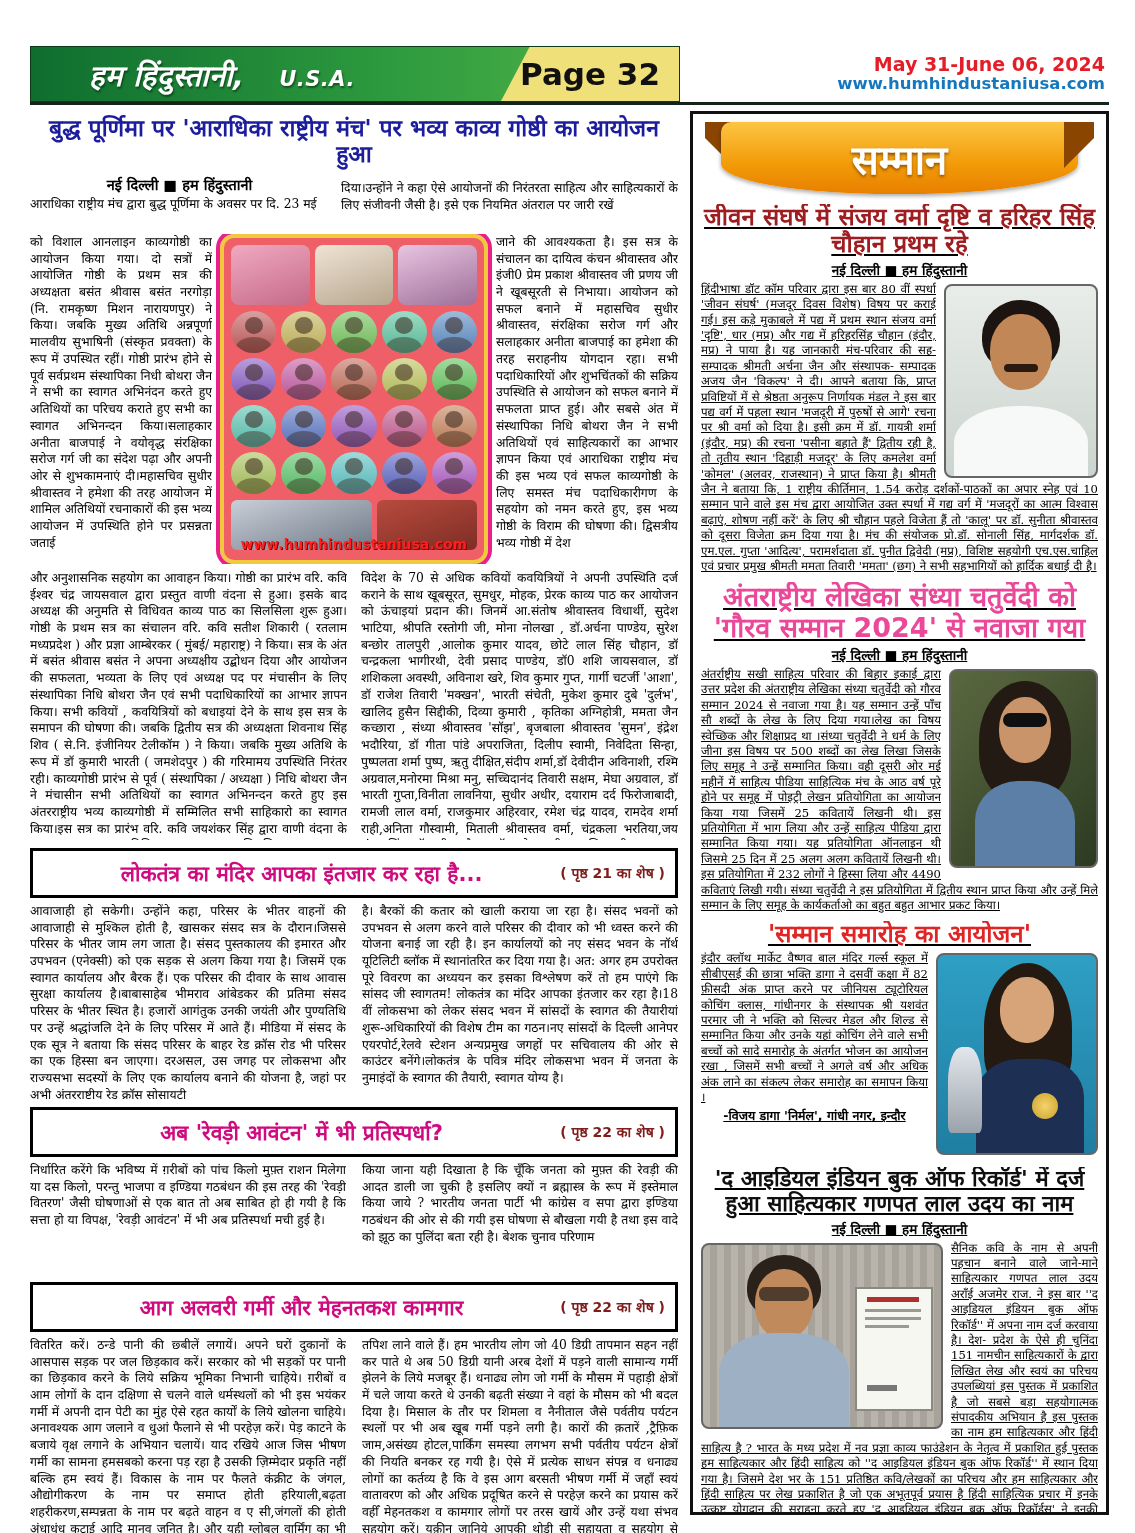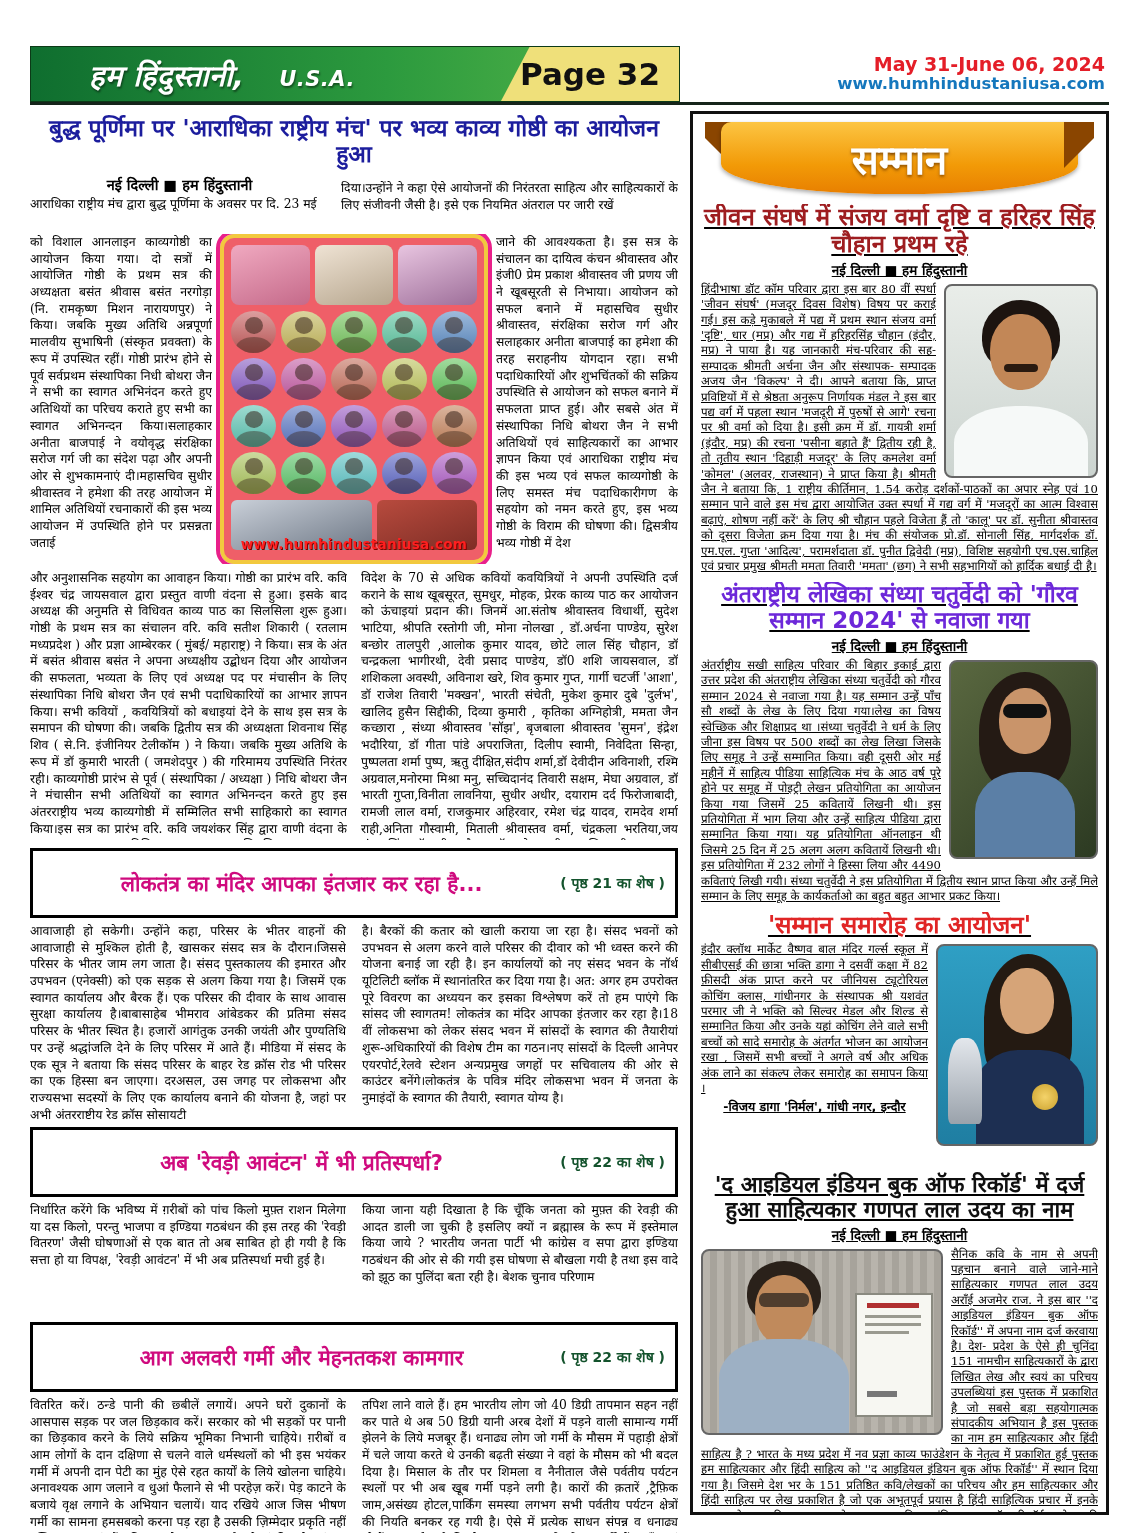--- a/index.html
+++ b/index.html
@@ -56,24 +56,24 @@
   .oval::before{content:'';position:absolute;top:14%;left:50%;transform:translateX(-50%);
                 width:40%;height:40%;border-radius:50%;background:rgba(55,35,25,.55);}
   .oval::after{content:'';position:absolute;bottom:-14%;left:50%;transform:translateX(-50%);
                width:80%;height:52%;border-radius:50% 50% 0 0;background:rgba(55,35,25,.42);}
   .collage-bottom{display:flex;gap:5px;height:50px;margin-top:6px;}
   .collage-bottom div{border-radius:6px;}
   .collage-mark{position:absolute;bottom:8px;left:0;right:0;text-align:center;color:#ff1f1f;
                 font-weight:bold;font-size:13.5px;text-shadow:1px 1px 0 #7c0000;letter-spacing:.3px;}
 
   
-  .section-head{border:3px solid #000;display:flex;align-items:center;padding:16px 10px;
+  .section-head{border:3px solid #000;display:flex;align-items:center;padding:6px 10px;
                 margin:8px 0 5px;background:#fff;height:32px;}
   .section-title{color:#cf0a7e;font-weight:bold;font-size:21px;flex:1;text-align:center;}
-  .section-note{color:#14532d;font-weight:bold;font-size:14px;white-space:nowrap;}
+  .section-note{color:#7f1d1d;font-weight:bold;font-size:14px;white-space:nowrap;}
   .two-col{display:flex;gap:16px;overflow:hidden;}
   .two-col>div{flex:1;overflow:hidden;}
   .h-loktantra{height:196px;}
   .h-revdi{height:112px;}
   .h-garmi{height:250px;}
 
   
   .samman{border:3px solid #111;padding:6px 8px;height:1404px;box-sizing:border-box;overflow:hidden;text-decoration:underline;}
   .ribbon{position:relative;height:72px;margin:2px 4px 10px;}
   .ribbon::before,.ribbon::after{content:'';position:absolute;top:0;width:30px;height:46px;background:#8a4500;}
@@ -81,23 +81,23 @@
   .ribbon::after{right:0;clip-path:polygon(0 0,100% 0,100% 35%,0 100%);}
   .ribbon-body{position:absolute;left:16px;right:16px;top:0;bottom:0;
                background:linear-gradient(180deg,#fcc543,#f29a07 60%,#e87f00);
                border-radius:10px 10px 48% 48% / 10px 10px 30px 30px;
                display:flex;align-items:center;justify-content:center;box-shadow:0 2px 4px rgba(0,0,0,.35);}
   .ribbon-text{color:#fff;font-weight:bold;font-size:40px;text-shadow:0 2px 3px rgba(110,55,0,.7);}
 
   .rb-art{margin-bottom:8px;overflow:hidden;}
   .rb-head{font-weight:bold;text-align:center;line-height:1.12;margin-bottom:3px;}
   .h-maroon{color:#9e1d20;font-size:24px;}
-  .h-blue{color:#6d28d9;font-size:23px;}
+  .h-blue{color:#ec4899;font-size:27px;}
   .h-red{color:#e02525;font-size:24px;}
-  .h-black{color:#0f0f0f;font-size:22px;margin-top:15px;}
+  .h-black{color:#0f0f0f;font-size:22px;}
   .rb-byline{text-align:center;font-weight:bold;font-size:13.5px;margin:1px 0 3px;}
   .rb-body{font-family:"DejaVu Serif","Liberation Serif",serif;font-size:11.6px;
            line-height:1.33;text-align:justify;}
   .rb-sig{font-weight:bold;font-size:12.5px;margin-top:2px;text-align:center;}
 
   
   .ph{position:relative;overflow:hidden;border:2px solid #666;border-radius:8px;background:#ccc;}
   .float-r{float:right;margin:2px 0 4px 8px;}
   .float-l{float:left;margin:2px 8px 4px 0;}
   .ph div{position:absolute;}

